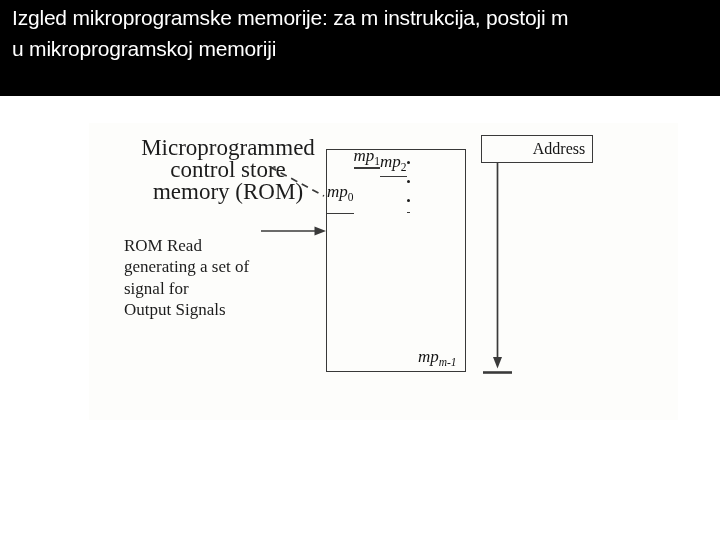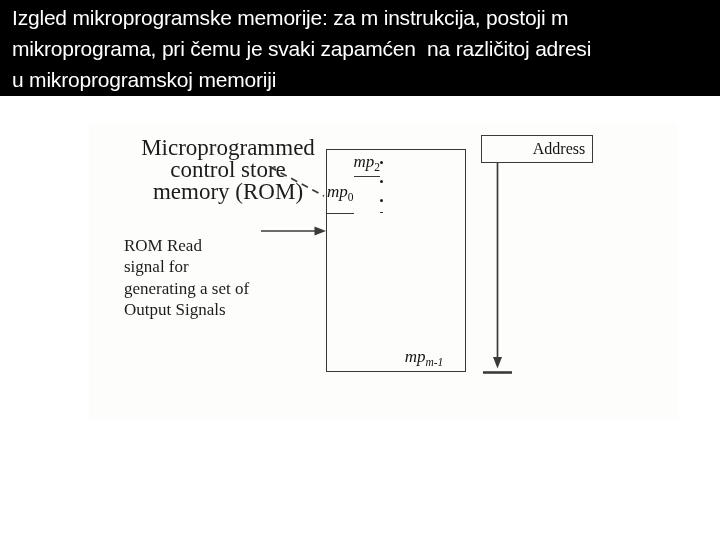--- a/index.html
+++ b/index.html
@@ -62,42 +62,44 @@
   
   .overlay{position:absolute;left:0;top:0;width:720px;height:540px;pointer-events:none;}
 </style>
 </head>
 <body>
 
 <div class="slide">
 
   <div class="header">
     <div class="tline">Izgled mikroprogramske memorije: za m instrukcija, postoji m</div>
-    <div class="tline">mikroprograma, pri čemu je svaki zapamćen  na različitoj adresi</div>
     <div class="tline">u mikroprogramskoj memoriji</div>
   </div>
 
   <div class="diagram-bg"></div>
 
   <div class="label-block lbl-control">
     <div>Microprogrammed</div>
     <div>control store</div>
     <div>memory (ROM)</div>
   </div>
 
   <div class="label-block lbl-romread">
     <div>ROM Read</div>
+    <div>generating a set of</div>
     <div>signal for</div>
-    <div>generating a set of</div>
     <div>Output Signals</div>
   </div>
 
   <div class="mem-box">
     <div class="mem-row row-0">
       <span class="mp"><span class="mp-base">mp</span><sub class="mp-sub">0</sub></span>
+    </div>
+    <div class="mem-row row-1">
+      <span class="mp"><span class="mp-base">mp</span><sub class="mp-sub">1</sub></span>
     </div>
     <div class="mem-row row-2">
       <span class="mp"><span class="mp-base">mp</span><sub class="mp-sub">2</sub></span>
     </div>
     <div class="mem-row row-3"></div>
     <div class="mem-row row-4">
       <span class="dot"></span>
       <span class="dot"></span>
       <span class="dot"></span>
     </div>

